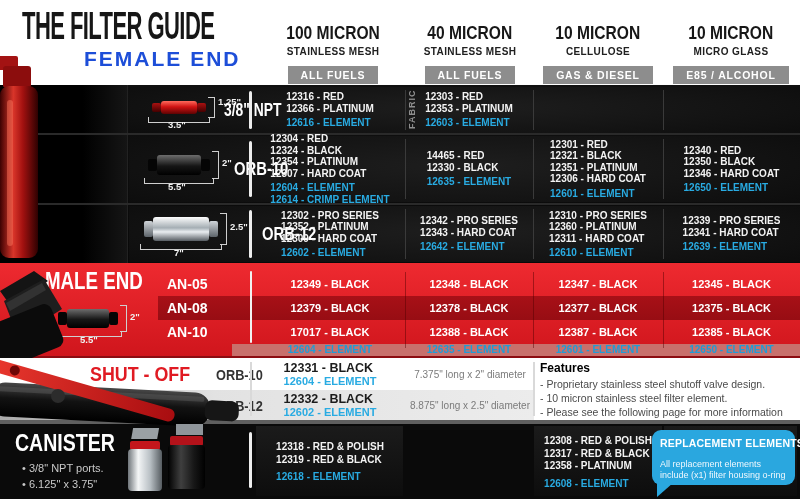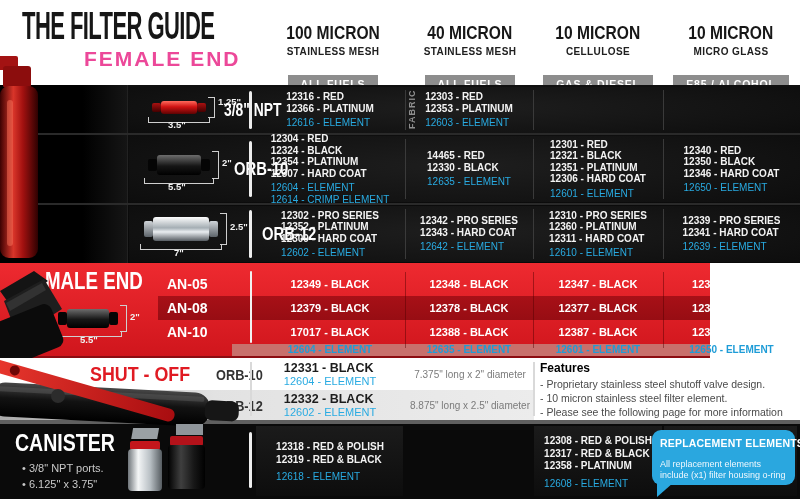--- a/index.html
+++ b/index.html
@@ -3,59 +3,59 @@
 <meta charset="utf-8">
 <style>
   *{box-sizing:border-box;margin:0;padding:0}
   body{margin:0;background:#666;font-family:"Liberation Sans",sans-serif}
   .stage{position:relative;width:800px;height:499px;background:#fff;overflow:hidden;margin:0 auto}
   .sq{display:inline-block;transform-origin:0 50%;white-space:nowrap}
   .sqc{display:inline-block;transform-origin:50% 50%;white-space:nowrap}
 
   
   .brand-title{position:absolute;left:22px;top:6px;font-size:38px;line-height:40px;font-weight:bold;color:#161616;letter-spacing:-1px;transform:scaleX(.58);transform-origin:0 0;white-space:nowrap}
-  .brand-sub{position:absolute;left:84px;top:47px;font-size:21px;font-weight:bold;color:#ec4899;letter-spacing:2px;white-space:nowrap}
+  .brand-sub{position:absolute;left:84px;top:47px;font-size:21px;font-weight:bold;color:#1d4ed8;letter-spacing:2px;white-space:nowrap}
   .hcol{position:absolute;top:24px;width:150px;text-align:center}
   .hc-micron{font-size:19px;font-weight:bold;color:#171717;line-height:18px}
   .hc-media{font-size:10px;font-weight:bold;color:#202020;letter-spacing:.4px;margin-top:4px}
-  .hc-badge{display:inline-block;background:#8d8d8d;color:#fff;font-size:10.5px;font-weight:bold;letter-spacing:.8px;padding:3px 13px;margin-top:18px}
+  .hc-badge{display:inline-block;background:#8d8d8d;color:#fff;font-size:10.5px;font-weight:bold;letter-spacing:.8px;padding:3px 13px;margin-top:9px}
 
   
   .bband{position:absolute;left:0;top:85px;width:800px;height:178px;background:linear-gradient(180deg,#101010,#090909)}
   .lstrip{position:absolute;left:0;top:85px;width:128px;height:178px;background:linear-gradient(90deg,#000 65%,#151515);border-right:1px solid #222}
   .rsep{position:absolute;left:0;width:800px;height:2px;background:#2a2a2a}
   .frow{position:absolute;left:0;width:800px}
   .rowpanel{position:absolute;left:129px;right:0;top:1px;bottom:1px;background:radial-gradient(80% 110% at 50% 45%,#1e1e1e 0%,#0c0c0c 85%)}
   .vd{position:absolute;top:4px;bottom:4px;width:1px;background:#3a3a3a}
   .wd{position:absolute;left:249px;width:3px;border-radius:2px;background:#ededed}
   .plab{position:absolute;left:150px;top:0;height:100%;display:flex;align-items:center;color:#fff;font-weight:bold;font-size:19px}
   .cell{position:absolute;top:0;height:100%;display:flex;align-items:center;justify-content:center}
   .c1{left:255px;width:150px}.c2{left:405px;width:128px}.c3{left:533px;width:130px}.c4{left:663px;width:137px}
   .cellwrap{width:fit-content;text-align:left}
   .parts{white-space:pre-line;font-weight:bold;font-size:10px;line-height:11.5px;color:#f3f3f3}
-  .elems{white-space:pre-line;font-weight:normal;font-size:10px;line-height:11.5px;color:#29abe2;margin-top:3px}
+  .elems{white-space:pre-line;font-weight:bold;font-size:10px;line-height:11.5px;color:#29abe2;margin-top:3px}
   .fabric{position:absolute;left:407px;top:7px;height:36px;writing-mode:vertical-rl;transform:rotate(180deg);font-size:9px;font-weight:bold;color:#8e8e8e;letter-spacing:1px}
 
   
   .dimfig{position:absolute}
   .fcyl{position:absolute;display:flex;align-items:center}
   .fcyl .cap{width:9px;height:64%;background:#1a1a1a;border-radius:2px}
   .fcyl .bdy{flex:1;height:100%;border-radius:3px}
   .fcyl.red .cap{background:linear-gradient(180deg,#a11,#400)}
   .fcyl.red .bdy{background:linear-gradient(180deg,#ff6a5c 0%,#d01212 45%,#5e0303 100%)}
   .fcyl.blk .cap{background:#050505}
   .fcyl.blk .bdy{background:linear-gradient(180deg,#6d6d6d 0%,#161616 55%,#000 100%)}
   .fcyl.chr .cap{background:linear-gradient(180deg,#cfd4d8,#5d646a)}
   .fcyl.chr .bdy{background:linear-gradient(180deg,#fdfdfd 0%,#a5aeb4 45%,#e9edf0 62%,#565c62 100%)}
   .dvb{position:absolute;width:7px;border:1px solid #cfcfcf;border-left:0}
   .dhb{position:absolute;height:6px;border:1px solid #cfcfcf;border-top:0}
   .dlab{position:absolute;color:#f1f1f1;font-weight:bold;font-size:9.5px;white-space:nowrap}
 
   
-  .male{position:absolute;left:0;top:263px;width:710px;height:95px;background:linear-gradient(180deg,#ee2a30,#cf151c)}
+  .male{position:absolute;left:0;top:263px;width:800px;height:95px;background:linear-gradient(180deg,#ee2a30,#cf151c)}
   .male-title{position:absolute;left:45px;top:4px;color:#fff;font-weight:bold;font-size:24px}
   .stripe-dark{position:absolute;left:158px;right:0;top:33px;height:24px;background:linear-gradient(180deg,#a81017,#970d13)}
   .stripe-elem{position:absolute;left:232px;right:0;top:81px;height:12px;background:#c8706c}
   .male-bot{position:absolute;left:0;right:0;top:93px;height:2px;background:#8c0c12}
   .mrow{position:absolute;left:0;width:800px;height:24px}
   .anlab{position:absolute;left:167px;top:0;height:100%;display:flex;align-items:center;color:#fff;font-weight:bold;font-size:14px}
   .mcell{position:absolute;top:0;height:100%;display:flex;align-items:center;justify-content:center;font-weight:bold;font-size:11px;color:#fff}
   .mcell.blue{font-size:10px;color:#1e9cd7}
   .vdr{position:absolute;top:9px;height:76px;width:1px;background:rgba(80,0,0,.45)}
   .wdm{position:absolute;left:250px;top:8px;height:72px;width:2px;background:#f2f2f2;border-radius:2px}

